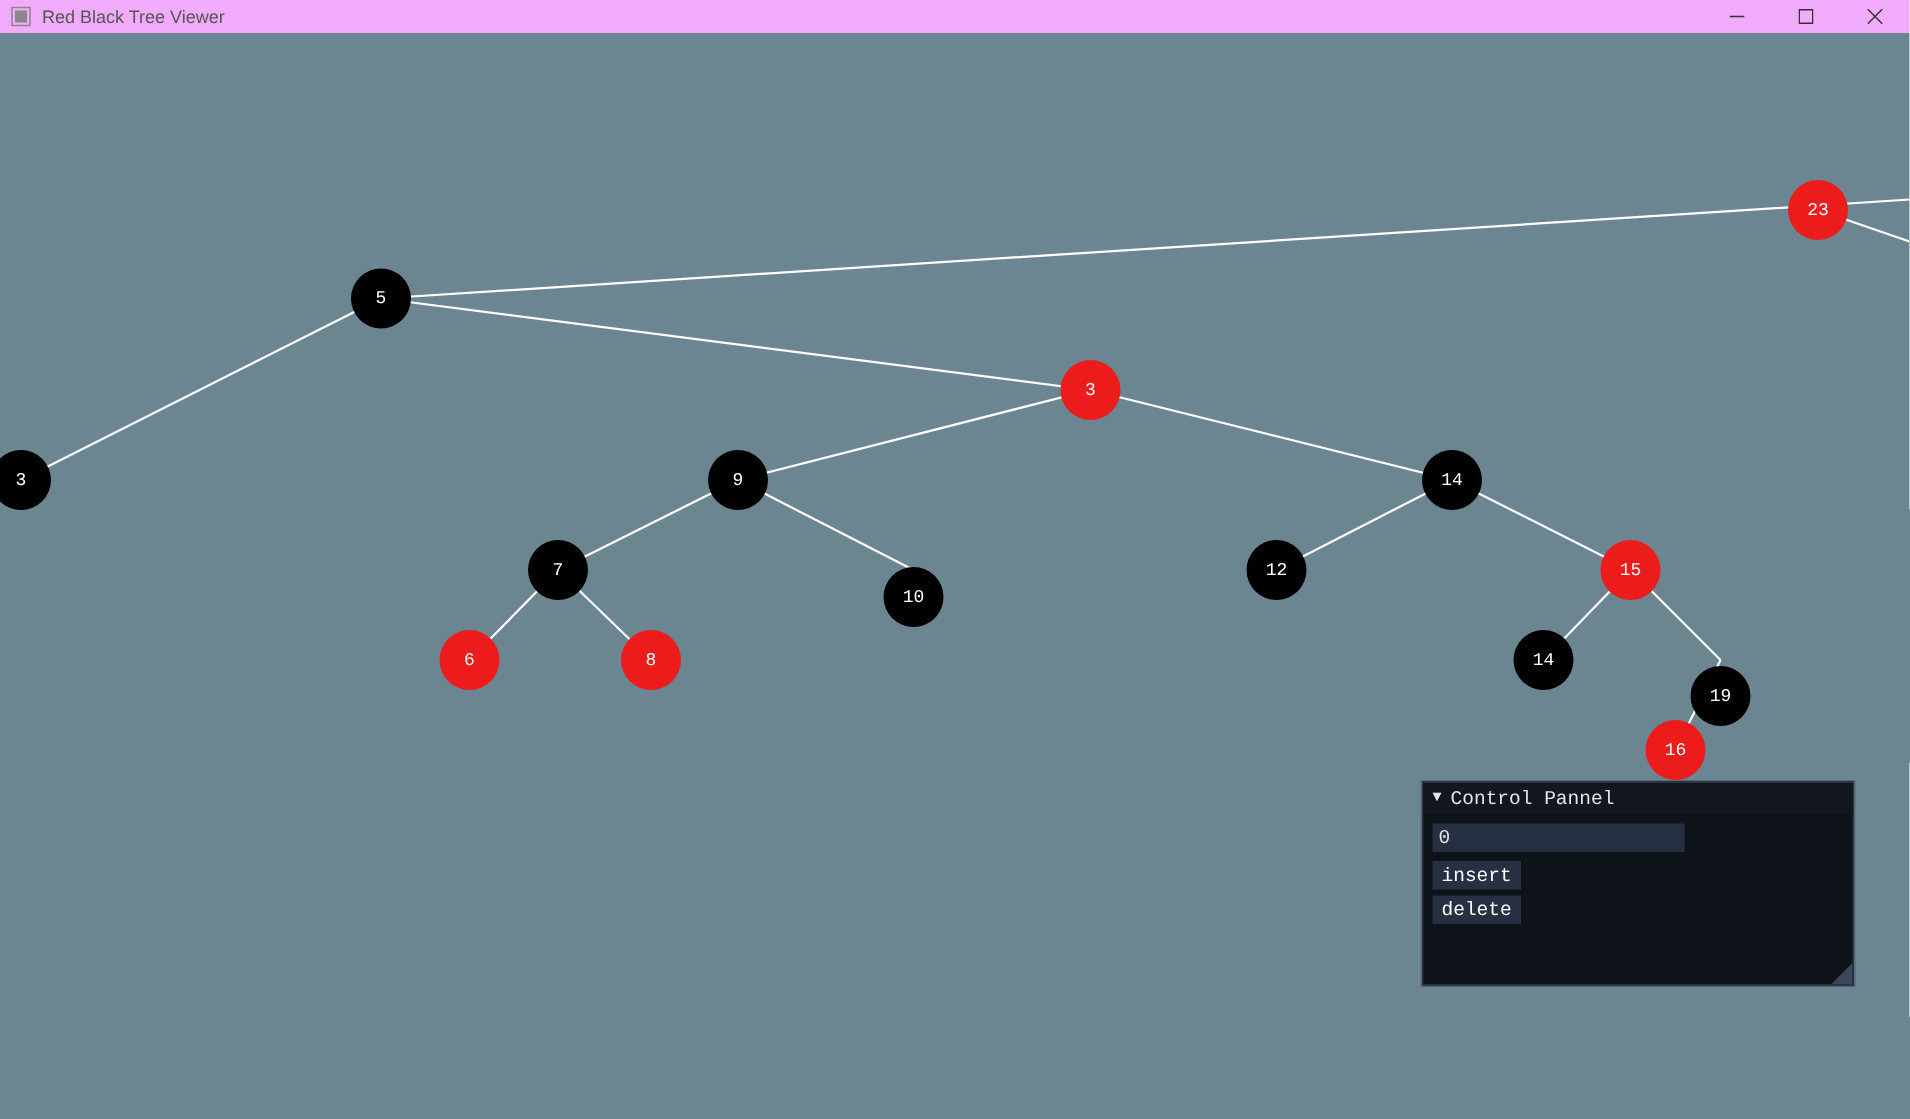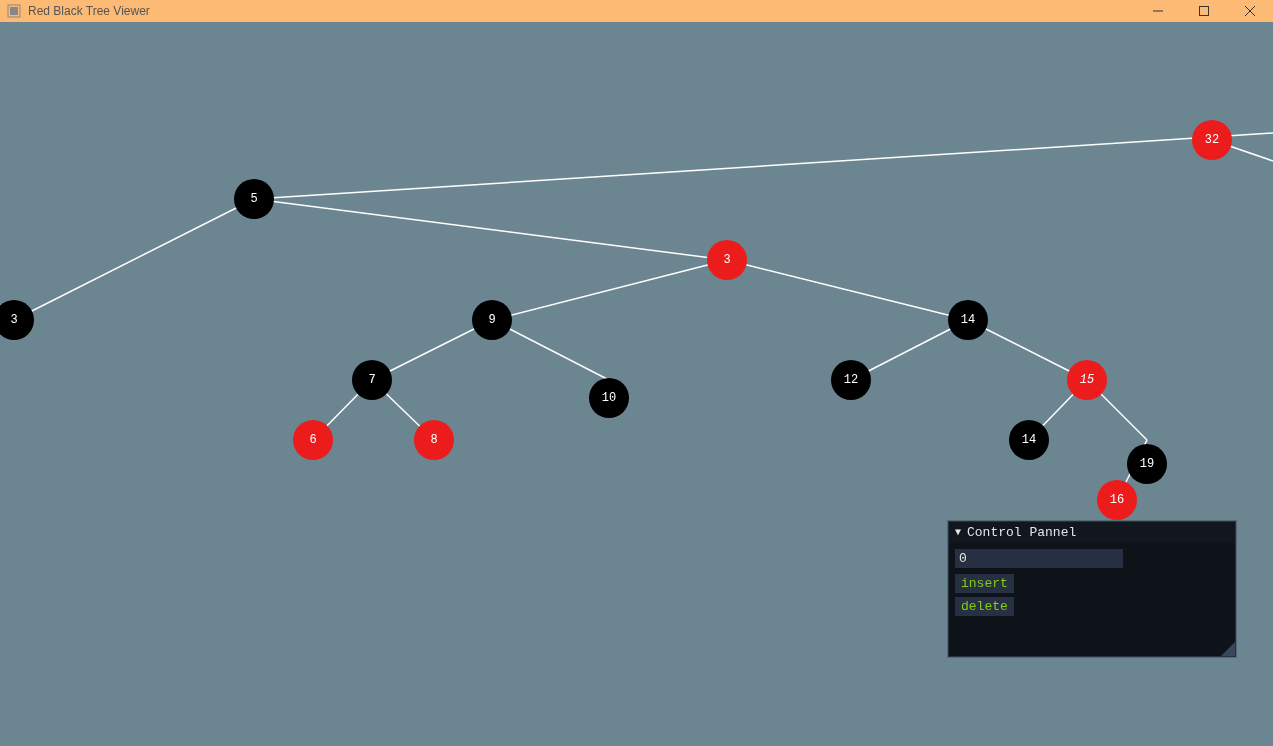--- a/index.html
+++ b/index.html
@@ -7,21 +7,21 @@
     padding: 0;
     width: 1273px;
     height: 746px;
     font-family: "Segoe UI", Tahoma, sans-serif;
     background: #fff;
     overflow: hidden;
   }
   
   .titlebar {
     height: 22px;
-    background: #fdba74;
+    background: #f0abfc;
     display: flex;
     align-items: center;
     font-size: 12px;
     color: #555;
     user-select: none;
   }
   .titlebar .app-icon {
     width: 16px;
     height: 16px;
     margin: 0 6px 0 6px;
@@ -102,21 +102,21 @@
     border: none;
     outline: none;
     font-family: inherit;
     font-size: 13px;
     padding: 2px 4px;
     margin-bottom: 6px;
     display: block;
   }
   .panel-btn {
     background: #273043;
-    color: #84cc16;
+    color: #ffffff;
     border: none;
     font-family: inherit;
     font-size: 13px;
     padding: 2px 6px;
     margin-bottom: 4px;
     display: inline-block;
     cursor: pointer;
   }
   .panel-resize {
     position: absolute;
@@ -181,27 +181,27 @@
     </svg>
 
   <div class="node black" style="left: 254px; top: 177px;">5</div>
     <div class="node black" style="left: 14px; top: 298px;">3</div>
     <div class="node red" style="left: 727px; top: 238px;">3</div>
     <div class="node black" style="left: 492px; top: 298px;">9</div>
     <div class="node black" style="left: 968px; top: 298px;">14</div>
     <div class="node black" style="left: 372px; top: 358px;">7</div>
     <div class="node black" style="left: 609px; top: 376px;">10</div>
     <div class="node black" style="left: 851px; top: 358px;">12</div>
-    <div class="node red" style="left: 1087px; top: 358px; font-style: italic;">15</div>
+    <div class="node red" style="left: 1087px; top: 358px;">15</div>
     <div class="node red" style="left: 313px; top: 418px;">6</div>
     <div class="node red" style="left: 434px; top: 418px;">8</div>
     <div class="node black" style="left: 1029px; top: 418px;">14</div>
     <div class="node black" style="left: 1147px; top: 442px;">19</div>
     <div class="node red" style="left: 1117px; top: 478px;">16</div>
-    <div class="node red" style="left: 1212px; top: 118px;">32</div>
+    <div class="node red" style="left: 1212px; top: 118px;">23</div>
     <div class="panel" style="left: 948px; top: 499px;">
     <div class="panel-header">
       <span class="tri">▼</span>
       <span>Control Pannel</span>
     </div>
     <div class="panel-body">
       <input class="panel-input" value="0" style="">
       <button class="panel-btn">insert</button><br>
       <button class="panel-btn">delete</button>
     </div>

